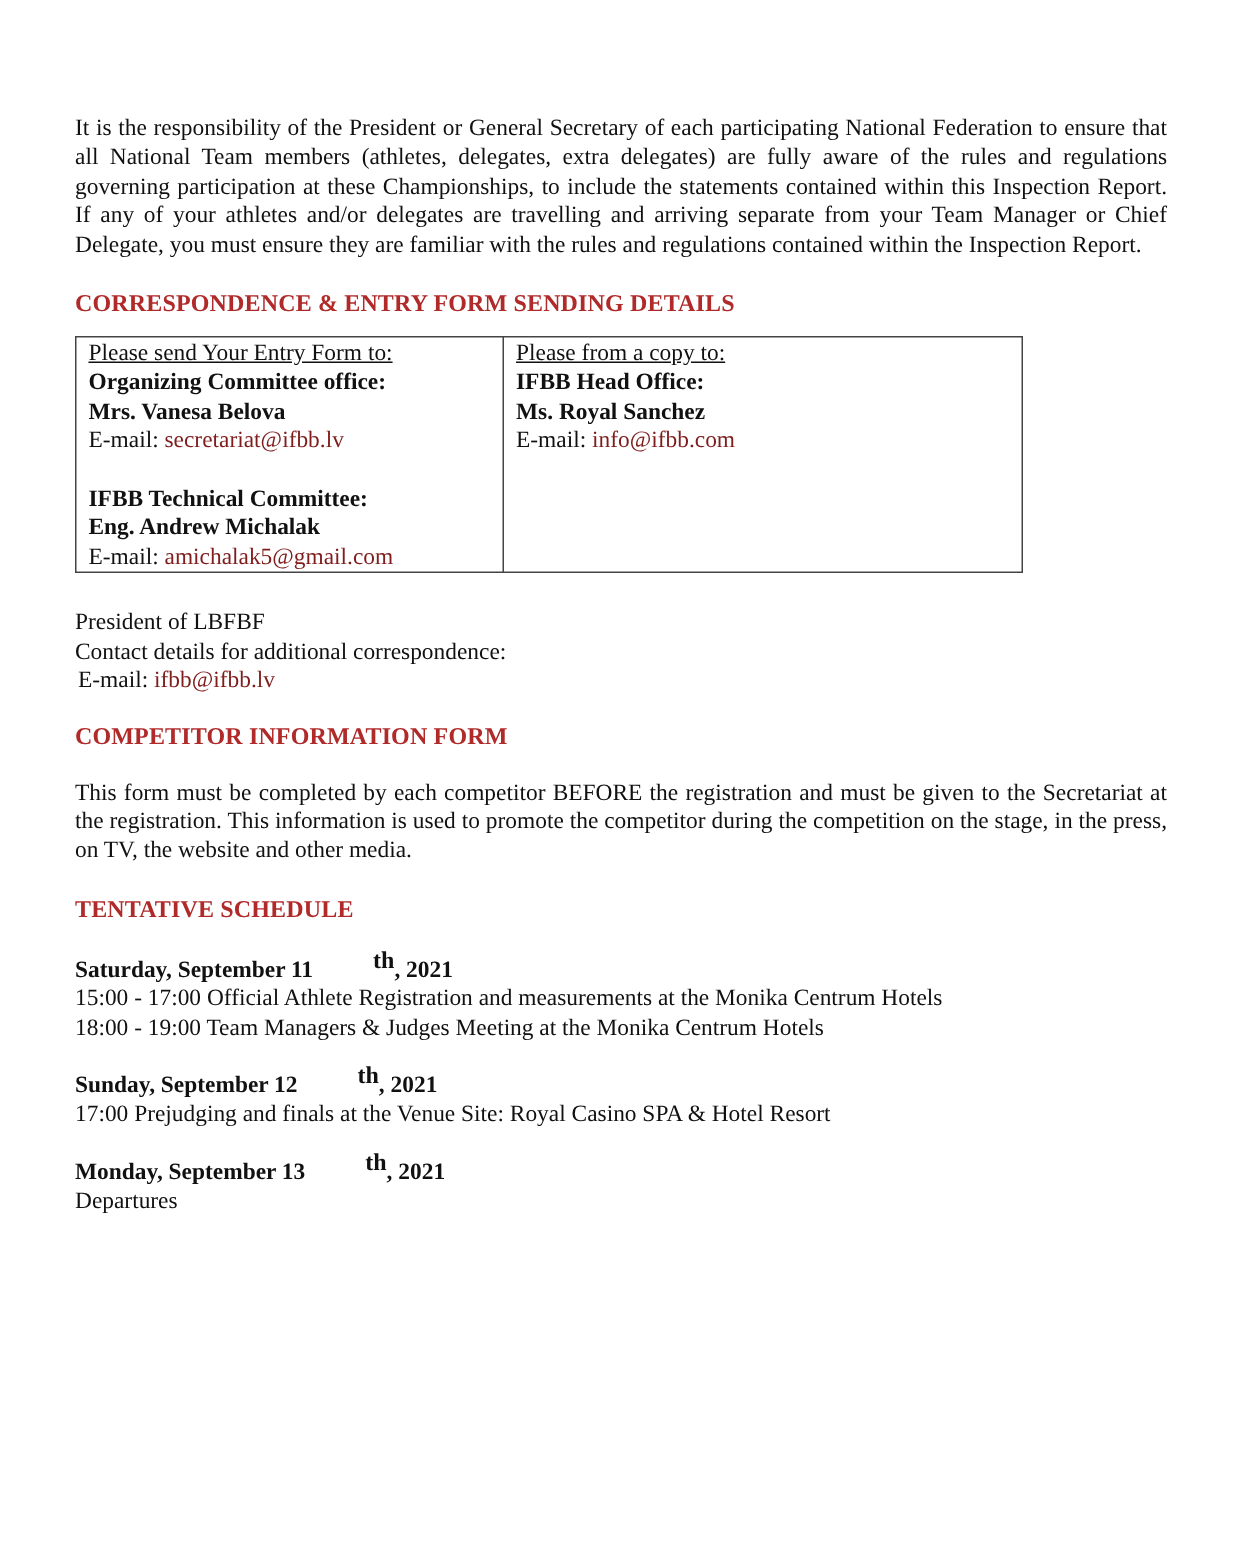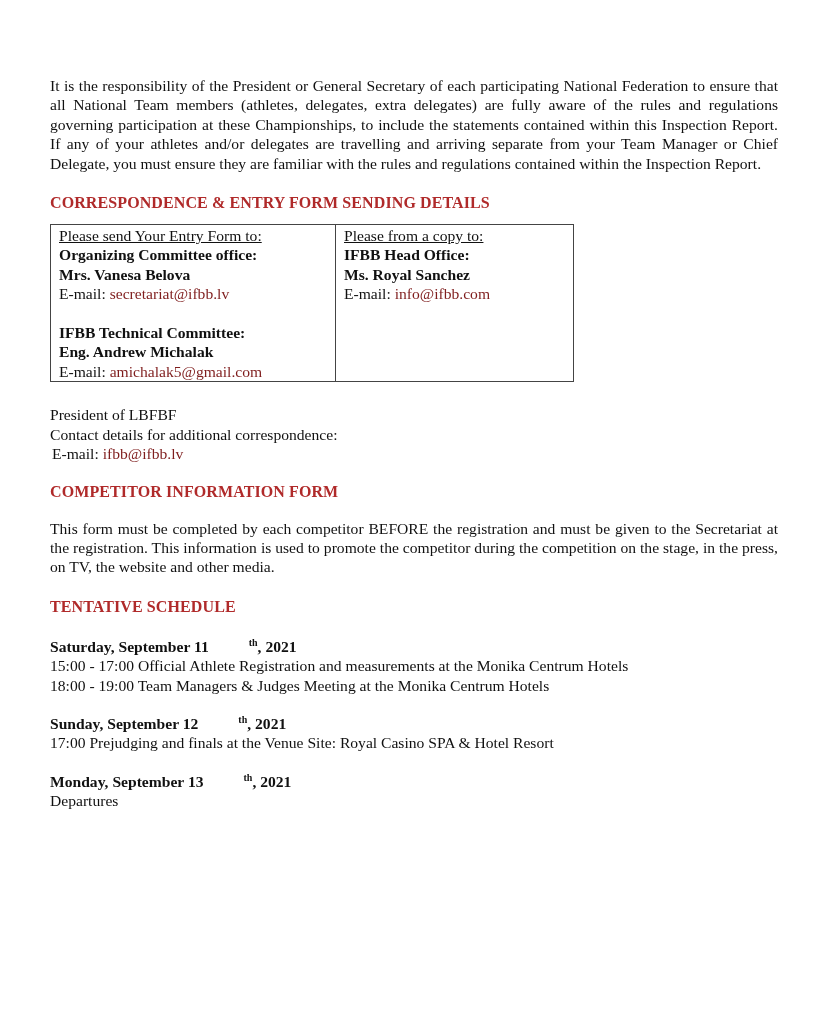--- a/index.html
+++ b/index.html
@@ -11,28 +11,28 @@
     .page { position: absolute; left: 50px; top: 54px; width: 728px; margin-top: 22px; }
     .para { text-align: justify; line-height: 19.4px; margin: 0; }
     .heading {
       color: #b02a2a; font-weight: bold; font-size: 16px;
       margin: 0; line-height: 24px; letter-spacing: 0.1px;
     }
     a.link { color: #7f1d1d; }
     .u { text-decoration: underline; }
     .b { font-weight: bold; }
     table.contacts {
-      border-collapse: collapse; width: 524px; margin-left: 0;
+      border-collapse: collapse; width: 632px; margin-left: 0;
     }
     table.contacts td {
       border: 1.3px solid #444444; vertical-align: top;
       padding: 1px 8px 0px 8px; line-height: 19.3px;
     }
     .line { display: block; line-height: 19.4px; }
-    .sup { font-size: 10px; vertical-align: super; line-height: 0; padding-left: 40px; }
+    .sup { font-size: 16px; vertical-align: super; line-height: 0; padding-left: 40px; }
   </style>
 </head>
 <body>
 
 <div class="page">
 
   <p class="para">It is the responsibility of the President or General Secretary of each participating National Federation to ensure that all National Team members (athletes, delegates, extra delegates) are fully aware of the rules and regulations governing participation at these Championships, to include the statements contained within this Inspection Report. If any of your athletes and/or delegates are travelling and arriving separate from your Team Manager or Chief Delegate, you must ensure they are familiar with the rules and regulations contained within the Inspection Report.</p>
 
   <h2 class="heading" style="margin-top:18px;">CORRESPONDENCE &amp; ENTRY FORM SENDING DETAILS</h2>
 

